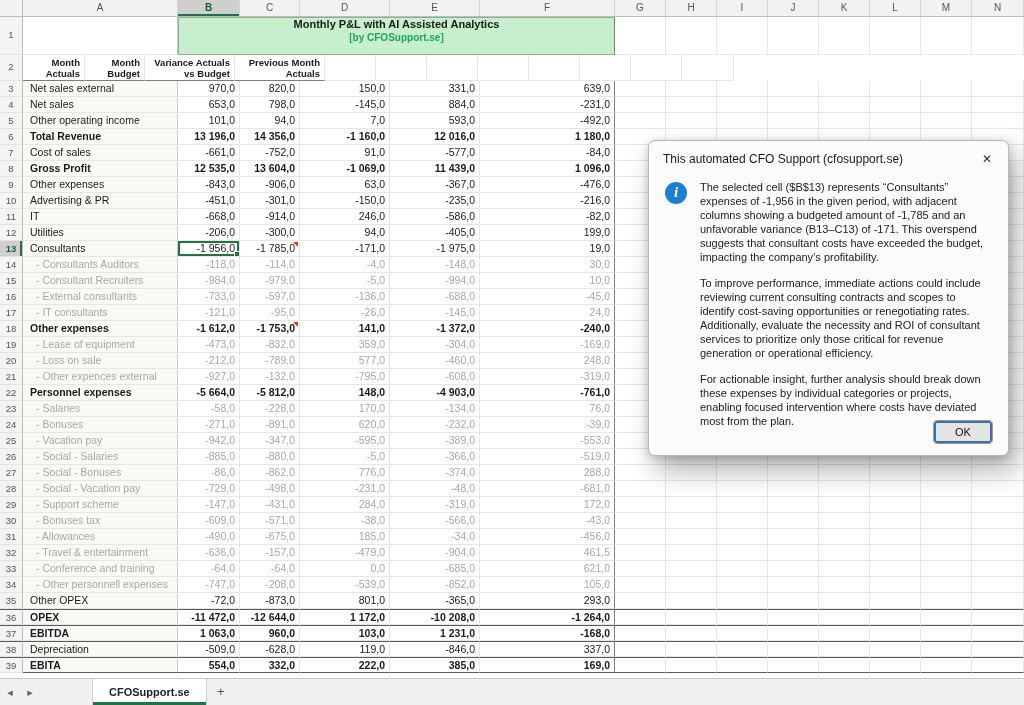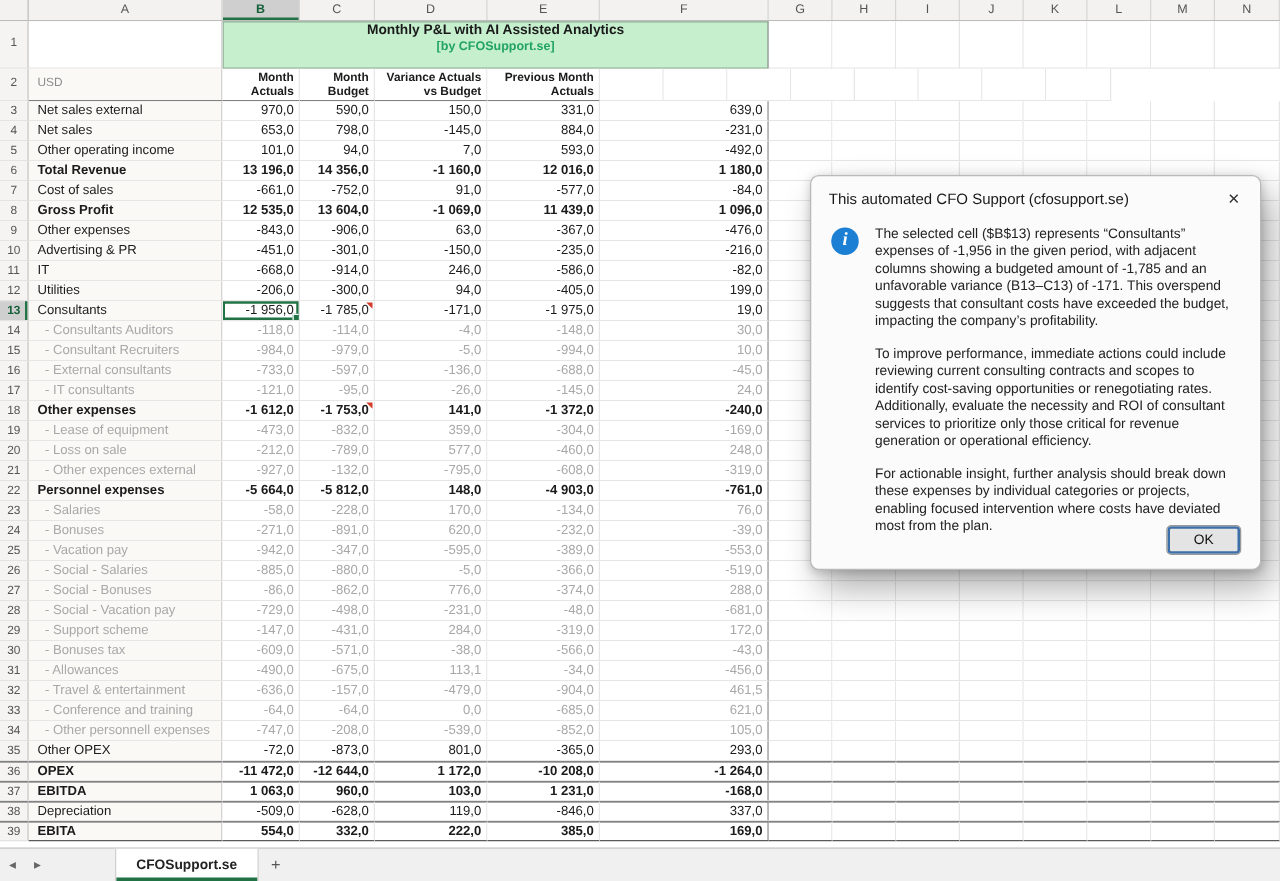--- a/index.html
+++ b/index.html
@@ -102,34 +102,33 @@
     <div class="cell clabel"></div>
     <div class="titleblock fcol">
       <div class="t1">Monthly P&amp;L with AI Assisted Analytics</div>
       <div class="t2">[by CFOSupport.se]</div>
     </div>
     <div class="gnfill" style="display:contents"><div class="cell gcol" style="width: 51px;"></div><div class="cell gcol" style="width: 51px;"></div><div class="cell gcol" style="width: 51px;"></div><div class="cell gcol" style="width: 51px;"></div><div class="cell gcol" style="width: 51px;"></div><div class="cell gcol" style="width: 51px;"></div><div class="cell gcol" style="width: 51px;"></div><div class="cell gcol" style="width: 52px;"></div></div>
   </div>
 
   <div class="srow r2">
     <div class="rh">2</div>
-    <div class="cell clabel usdcell">USD</div>
     <div class="cell hdrcell" style="width:62px">Month Actuals</div>
     <div class="cell hdrcell" style="width:60px">Month Budget</div>
     <div class="cell hdrcell" style="width:90px">Variance Actuals vs Budget</div>
     <div class="cell hdrcell" style="width:90px">Previous Month Actuals</div>
     <div class="gnfill" style="display:contents"><div class="cell gcol" style="width: 51px;"></div><div class="cell gcol" style="width: 51px;"></div><div class="cell gcol" style="width: 51px;"></div><div class="cell gcol" style="width: 51px;"></div><div class="cell gcol" style="width: 51px;"></div><div class="cell gcol" style="width: 51px;"></div><div class="cell gcol" style="width: 51px;"></div><div class="cell gcol" style="width: 52px;"></div></div>
   </div>
 
   <div id="rows">
       <div class="srow datarow">
         <div class="rh" style="line-height: 15px;">3</div>
         <div class="cell clabel">Net sales external</div>
         <div class="cell num" style="width: 62px;"><span>970,0</span></div>
-        <div class="cell num" style="width: 60px;"><span>590,0</span></div>
+        <div class="cell num" style="width: 60px;"><span>820,0</span></div>
         <div class="cell num" style="width: 90px;"><span>150,0</span></div>
         <div class="cell num" style="width: 90px;"><span>331,0</span></div>
         <div class="cell num fcol" style="width: 135px;"><span>639,0</span></div>
         <div class="cell" style="width: 51px;"></div>
         <div class="cell" style="width: 51px;"></div>
         <div class="cell" style="width: 51px;"></div>
         <div class="cell" style="width: 51px;"></div>
         <div class="cell" style="width: 51px;"></div>
         <div class="cell" style="width: 51px;"></div>
         <div class="cell" style="width: 51px;"></div>
@@ -592,21 +591,21 @@
         <div class="cell" style="width: 51px;"></div>
         <div class="cell" style="width: 51px;"></div>
         <div class="cell" style="width: 51px;"></div>
         <div class="cell" style="width: 52px;"></div>
       </div>
       <div class="srow datarow">
         <div class="rh" style="line-height: 15px;">31</div>
         <div class="cell clabel sub">- Allowances</div>
         <div class="cell num sub" style="width: 62px;"><span>-490,0</span></div>
         <div class="cell num sub" style="width: 60px;"><span>-675,0</span></div>
-        <div class="cell num sub" style="width: 90px;"><span>113,1</span></div>
+        <div class="cell num sub" style="width: 90px;"><span>185,0</span></div>
         <div class="cell num sub" style="width: 90px;"><span>-34,0</span></div>
         <div class="cell num sub fcol" style="width: 135px;"><span>-456,0</span></div>
         <div class="cell" style="width: 51px;"></div>
         <div class="cell" style="width: 51px;"></div>
         <div class="cell" style="width: 51px;"></div>
         <div class="cell" style="width: 51px;"></div>
         <div class="cell" style="width: 51px;"></div>
         <div class="cell" style="width: 51px;"></div>
         <div class="cell" style="width: 51px;"></div>
         <div class="cell" style="width: 52px;"></div>

